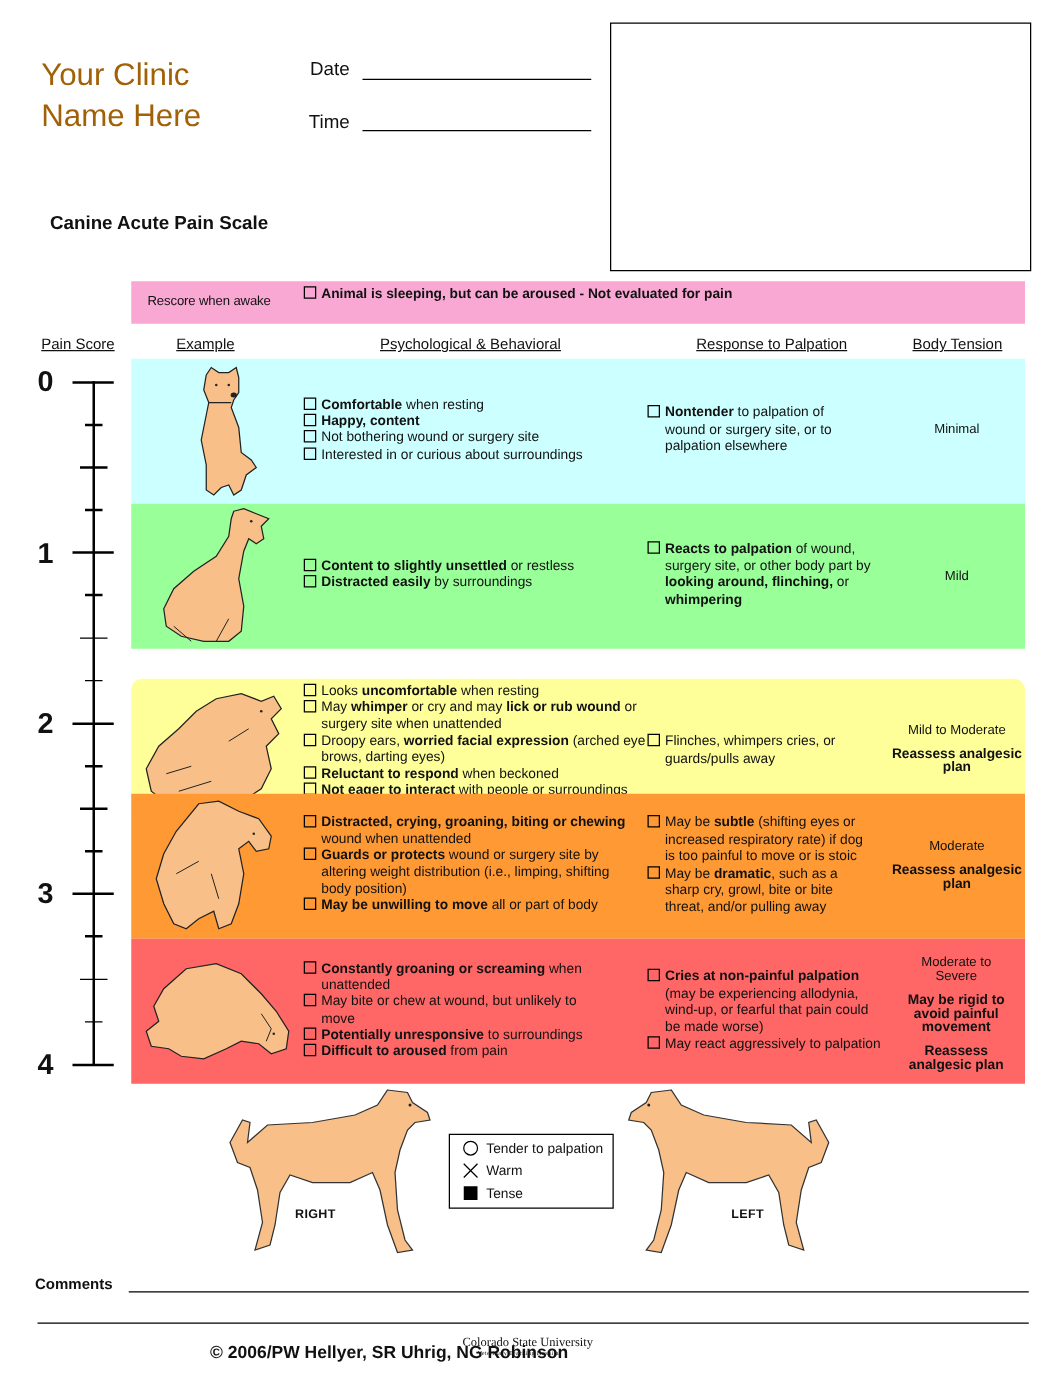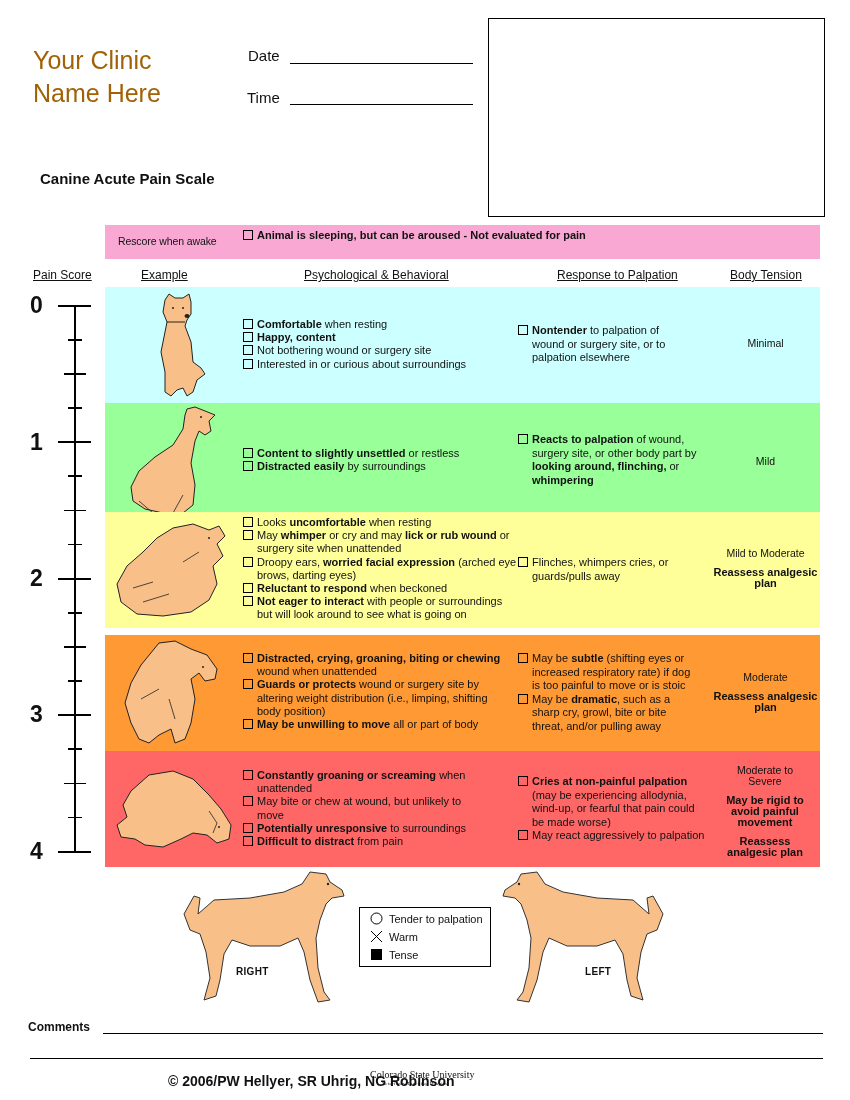--- a/index.html
+++ b/index.html
@@ -136,21 +136,21 @@
     <div class="item"><span class="cb"></span><b>Distracted easily</b><span> by surroundings</span></div>
   </div>
   <div class="palp" style="top:30px; width:190px;">
     <div class="item"><span class="cb"></span><b>Reacts to palpation</b><span> of wound, surgery site, or other body part by </span><b>looking around, flinching,</b><span> or </span><b>whimpering</b></div>
   </div>
   <div class="tension" style="top:53px;">
     <div>Mild</div>
   </div>
 </div>
 
-<div class="band" style="top:512px; background:#ffff99;">
+<div class="band" style="top:543px; background:#ffff99;border-radius:9px;">
   <svg class="abs" style="left:8px; top:10px;" width="118" height="98" viewBox="0 0 118 98">
     <path d="M60 6 L80 2 L96 8 L106 4 L112 14 L104 22 L110 34 L100 44 L104 62 L96 78 L78 90 L50 94 L24 92 L8 80 L4 62 L14 44 L30 30 L44 16 Z" fill="#f8c088" stroke="#222" stroke-width="1"></path>
     <path d="M20 66 L40 60 M30 80 L56 72 M70 40 L86 30" stroke="#222" stroke-width="0.8" fill="none"></path>
     <circle cx="96" cy="16" r="1" fill="#222"></circle>
   </svg>
   <div class="psy" style="top:4px; width:275px;">
     <div class="item"><span class="cb"></span><span>Looks </span><b>uncomfortable</b><span> when resting</span></div>
     <div class="item"><span class="cb"></span><span>May </span><b>whimper</b><span> or cry and may </span><b>lick or rub wound</b><span> or surgery site when unattended</span></div>
     <div class="item"><span class="cb"></span><span>Droopy ears, </span><b>worried facial expression</b><span> (arched eye brows, darting eyes)</span></div>
     <div class="item"><span class="cb"></span><b>Reluctant to respond</b><span> when beckoned</span></div>
@@ -189,21 +189,21 @@
 <div class="band" style="top:751px; background:#ff6666;">
   <svg class="abs" style="left:8px; top:18px;" width="122" height="84" viewBox="0 0 122 84">
     <path d="M36 6 L60 2 L80 10 L96 26 L108 40 L118 56 L116 70 L104 74 L94 66 L80 64 L68 70 L50 78 L32 76 L22 70 L8 68 L4 56 L14 48 L10 36 L18 22 Z" fill="#f8c088" stroke="#222" stroke-width="1"></path>
     <path d="M96 42 L104 54 L100 64" stroke="#222" stroke-width="0.8" fill="none"></path>
     <circle cx="106" cy="58" r="1" fill="#222"></circle>
   </svg>
   <div class="psy" style="top:18px; width:235px;">
     <div class="item"><span class="cb"></span><b>Constantly groaning or screaming</b><span> when unattended</span></div>
     <div class="item"><span class="cb"></span><span>May bite or chew at wound, but unlikely to move</span></div>
     <div class="item"><span class="cb"></span><b>Potentially unresponsive</b><span> to surroundings</span></div>
-    <div class="item"><span class="cb"></span><b>Difficult to distract</b><span> from pain</span></div>
+    <div class="item"><span class="cb"></span><b>Difficult to aroused</b><span> from pain</span></div>
   </div>
   <div class="palp" style="top:24px; width:200px;">
     <div class="item" style="width:180px;"><span class="cb"></span><b>Cries at non-painful palpation</b><span> (may be experiencing allodynia, wind-up, or fearful that pain could be made worse)</span></div>
     <div class="item"><span class="cb"></span><span>May react aggressively to palpation</span></div>
   </div>
   <div class="tension" style="top:14px; left:616px; width:88px;">
     <div>Moderate to Severe</div>
     <div class="strong">May be rigid to avoid painful movement</div>
     <div class="strong">Reassess analgesic plan</div>
   </div>

